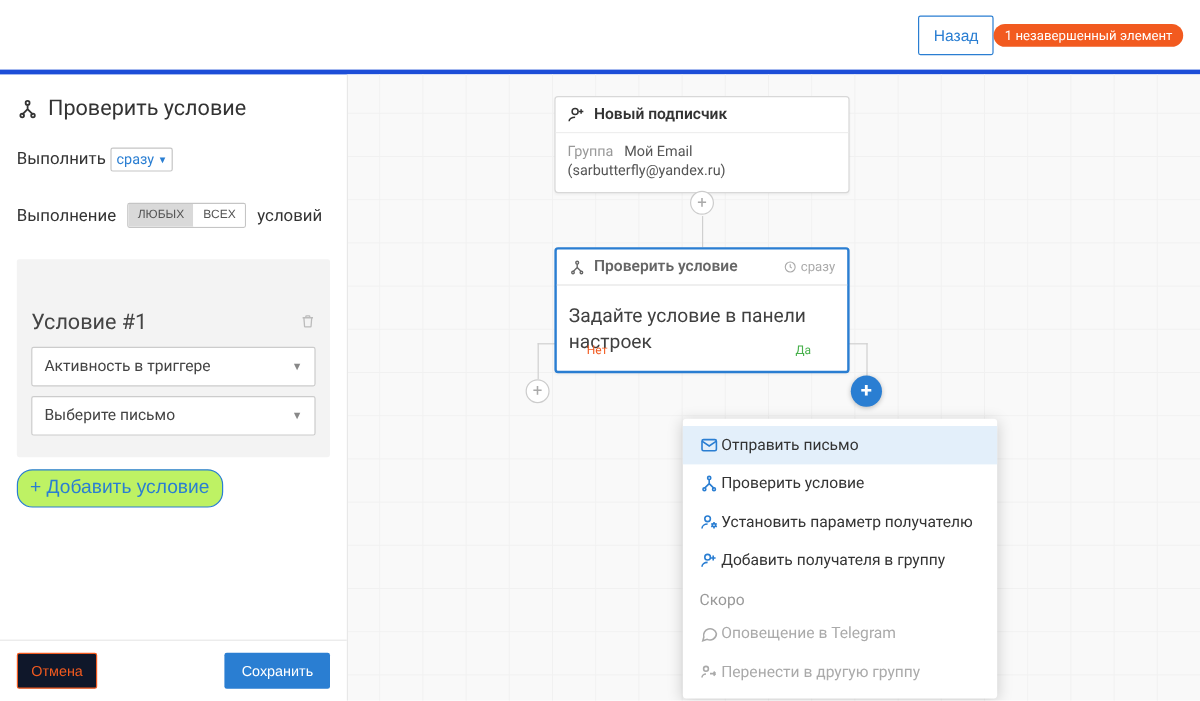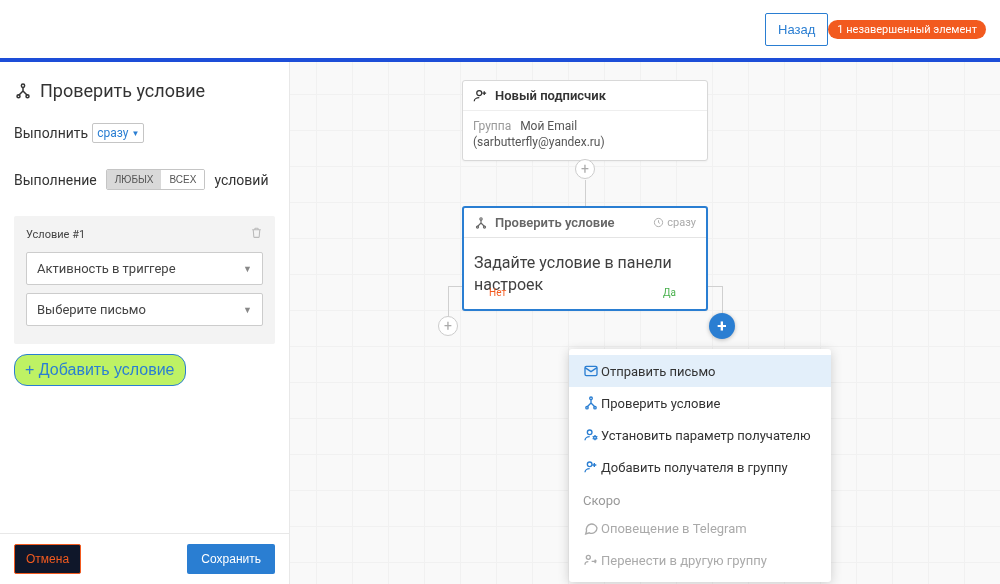--- a/index.html
+++ b/index.html
@@ -12,21 +12,21 @@
   .sidebar { width:290px; border-right:1px solid #e8e8e8; display:flex; flex-direction:column; }
   .side-main { flex:1; padding:18px 14px 10px 14px; overflow:hidden; }
   .side-title { display:flex; align-items:center; gap:8px; font-size:18px; color:#333; margin-bottom:22px; }
   .side-title svg { flex-shrink:0; }
   .row { margin-bottom:14px; font-size:14px; color:#333; display:flex; align-items:center; gap:4px; flex-wrap:wrap; }
   .fake-select { border:1px solid #c5c5c5; padding:2px 4px; font-size:12px; color:#2a7ed2; display:inline-flex; align-items:center; gap:3px; border-radius:2px; cursor:pointer;}
   .seg { display:inline-flex; border:1px solid #c5c5c5; border-radius:2px; overflow:hidden; margin:12px 5px;}
   .seg button { border:none; background:#fff; font-size:10px; padding:4px 8px; cursor:pointer; color:#555; }
   .seg button.active { background:#d9d9d9; }
   .cond-box { background:#f3f3f3; border-radius:2px; padding:10px 12px; margin-bottom:10px; }
-  .cond-head { display:flex; justify-content:space-between; align-items:center; font-size:11px; margin-bottom:10px; color:#444;}
+  .cond-head { display:flex; justify-content:space-between; align-items:center; font-size:18px; margin-bottom:10px; color:#444;margin-top:32px;}
   .trash { color:#bbb; cursor:pointer; }
   .sel { width:100%; background:#fff; border:1px solid #ccc; border-radius:2px; font-size:13px; color:#444; padding:8px 10px; margin-bottom:8px; display:flex; justify-content:space-between; align-items:center; cursor:pointer;}
   .add-cond { border:1px solid #2a7ed2; color:#2a7ed2; background:#bef264; padding:6px 10px; font-size:16px; border-radius:13px; cursor:pointer;}
   .side-footer { border-top:1px solid #e8e8e8; padding:10px 14px; display:flex; justify-content:space-between; align-items:center; }
   .btn-cancel { border:1px solid #f25a1f; color:#f25a1f; background:#0f172a; padding:7px 11px; font-size:12px; border-radius:2px; cursor:pointer;}
   .btn-save { border:none; background:#2a7ed2; color:#fff; padding:8px 14px; font-size:12px; border-radius:2px; cursor:pointer;}
   .canvas { flex:1; position:relative; background:#f9f9f9;
     background-image:linear-gradient(#f1f1f1 1px,transparent 1px),linear-gradient(90deg,#f1f1f1 1px,transparent 1px);
     background-size:36px 36px; background-position:-10px -4px;
     overflow:hidden;

